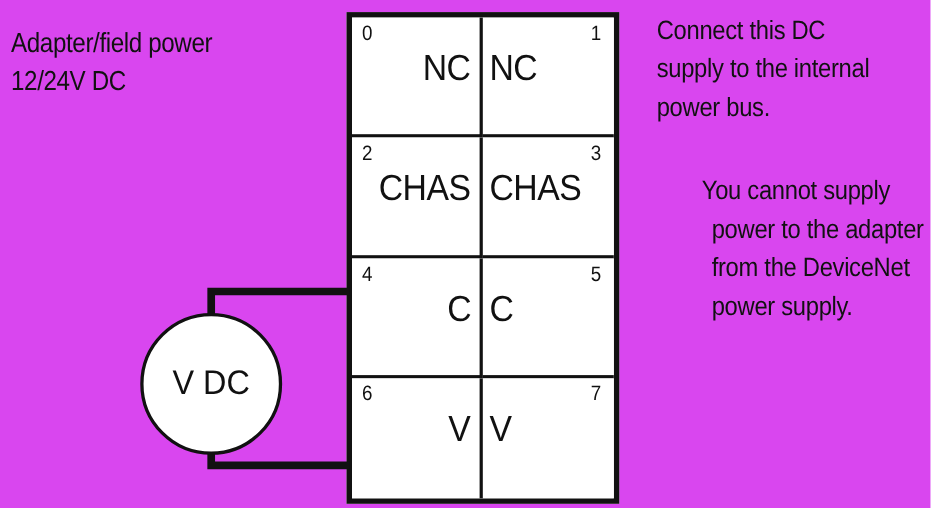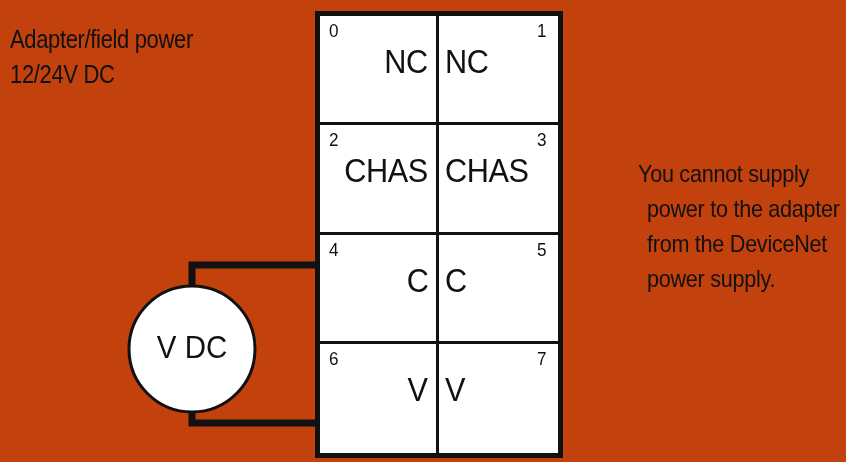--- a/index.html
+++ b/index.html
@@ -4,21 +4,21 @@
 <style>
   html, body {
     margin: 0;
     padding: 0;
     background: #ffffff;
   }
   #canvas {
     position: relative;
     width: 846px;
     height: 462px;
-    background: #c2410c;
+    background: #d946ef;
     overflow: hidden;
     font-family: "Liberation Sans", sans-serif;
     color: #000000;
   }
 
   
   #left-caption {
     position: absolute;
     left: 10px;
     top: 22px;
@@ -198,20 +198,25 @@
   <svg id="source-wiring" viewBox="0 0 846 462" width="846" height="462">
 
     <polyline points="192,296 192,265 318,265" fill="none" stroke="#111111" stroke-width="7"></polyline>
 
     <polyline points="192,404 192,423 318,423" fill="none" stroke="#111111" stroke-width="7"></polyline>
 
     <circle cx="192" cy="349" r="63" fill="#ffffff" stroke="#111111" stroke-width="3"></circle>
   </svg>
   <div id="vdc-label">V DC</div>
 
+  <div class="note-block" id="note-connect">
+    <span class="note-line">Connect this DC</span>
+    <span class="note-line">supply to the internal</span>
+    <span class="note-line">power bus.</span>
+  </div>
 
   <div class="note-block" id="note-cannot">
     <span class="note-line">You cannot supply</span>
     <span class="note-line indent">power to the adapter</span>
     <span class="note-line indent">from the DeviceNet</span>
     <span class="note-line indent">power supply.</span>
   </div>
 
 </div>
 

